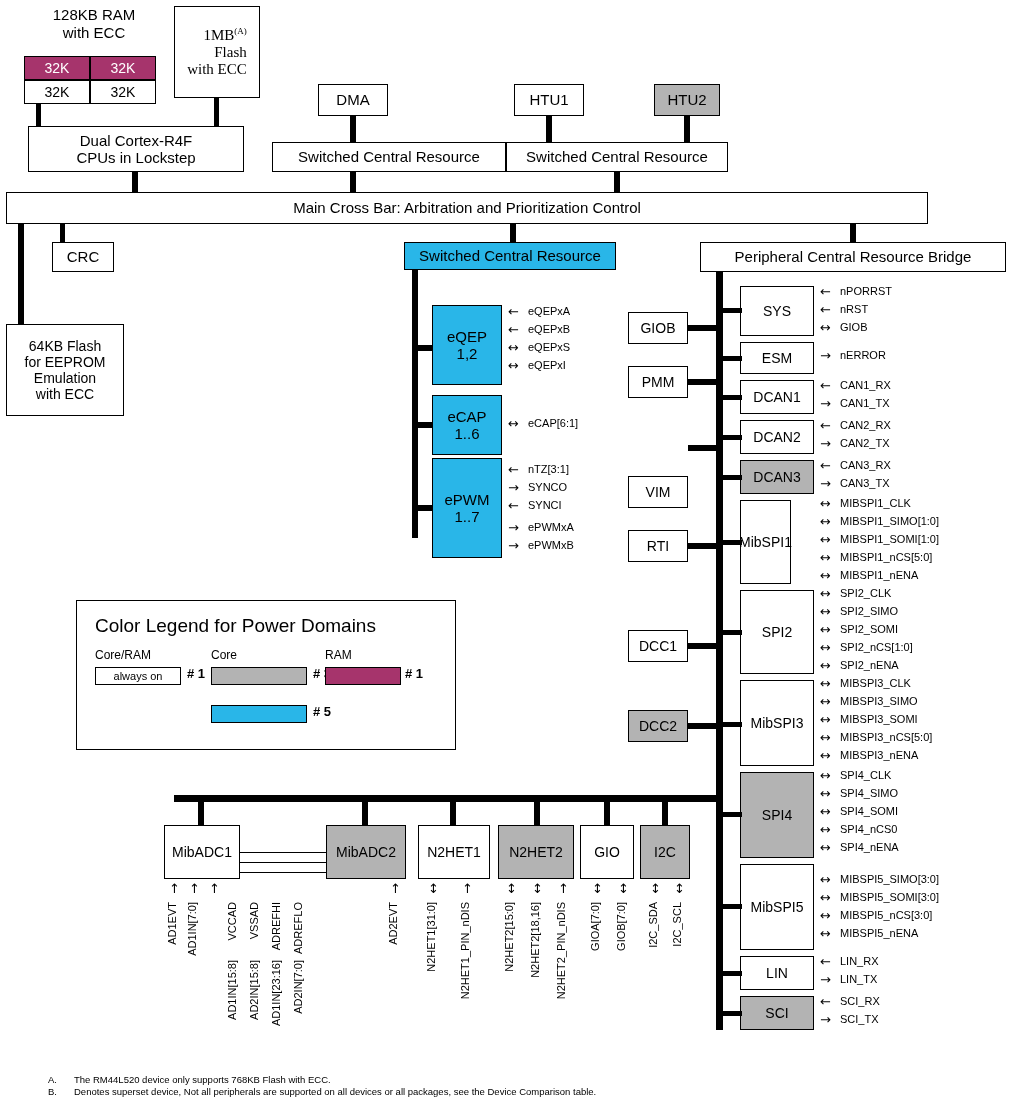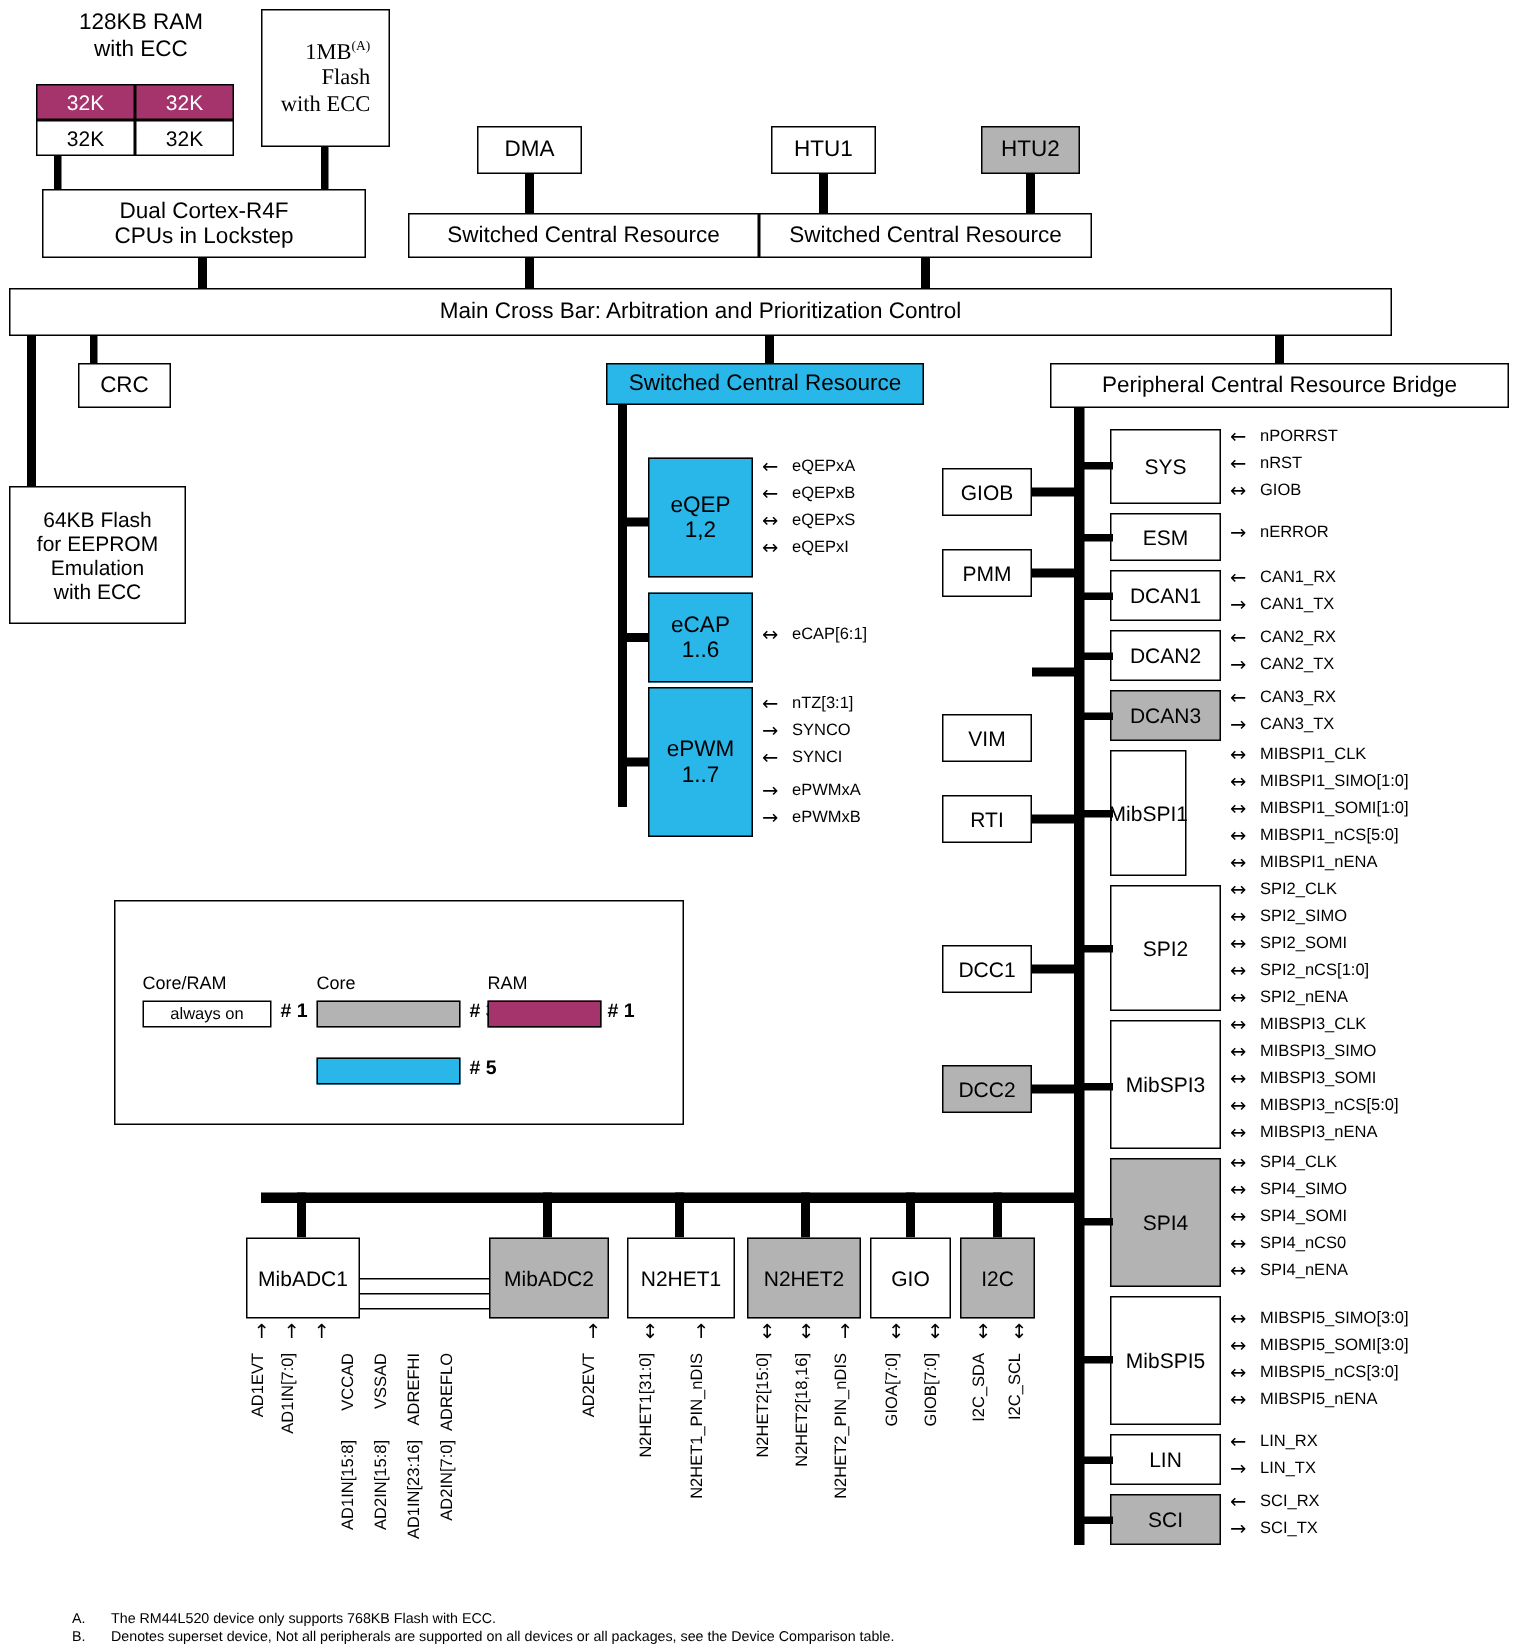--- a/index.html
+++ b/index.html
@@ -233,20 +233,21 @@
 <div class="sig" style="left:840px;top:973px;">LIN_TX</div>
 
 <div class="box gray" style="left:740px;top:996px;width:74px;height:34px;font-size:14px;">SCI</div>
 <div class="line" style="left:716px;top:1011px;width:26px;height:5px;"></div>
 <div class="arrow" style="left:820px;top:995px;">←</div>
 <div class="sig" style="left:840px;top:995px;">SCI_RX</div>
 <div class="arrow" style="left:820px;top:1013px;">→</div>
 <div class="sig" style="left:840px;top:1013px;">SCI_TX</div>
 
 <div class="box" style="left:76px;top:600px;width:380px;height:150px;display:block;">
+  <div style="position:absolute;left:18px;top:14px;font-size:19px;">Color Legend for Power Domains</div>
   <div style="position:absolute;left:18px;top:48px;font-size:12px;">Core/RAM</div>
   <div style="position:absolute;left:134px;top:48px;font-size:12px;">Core</div>
   <div style="position:absolute;left:248px;top:48px;font-size:12px;">RAM</div>
 
   <div class="box" style="left:18px;top:66px;width:86px;height:18px;font-size:11px;background:#fff;">always on</div>
   <div style="position:absolute;left:110px;top:66px;font-size:13px;font-weight:bold;"># 1</div>
 
   <div class="box gray" style="left:134px;top:66px;width:96px;height:18px;"></div>
   <div style="position:absolute;left:236px;top:66px;font-size:13px;font-weight:bold;"># 3</div>
 

